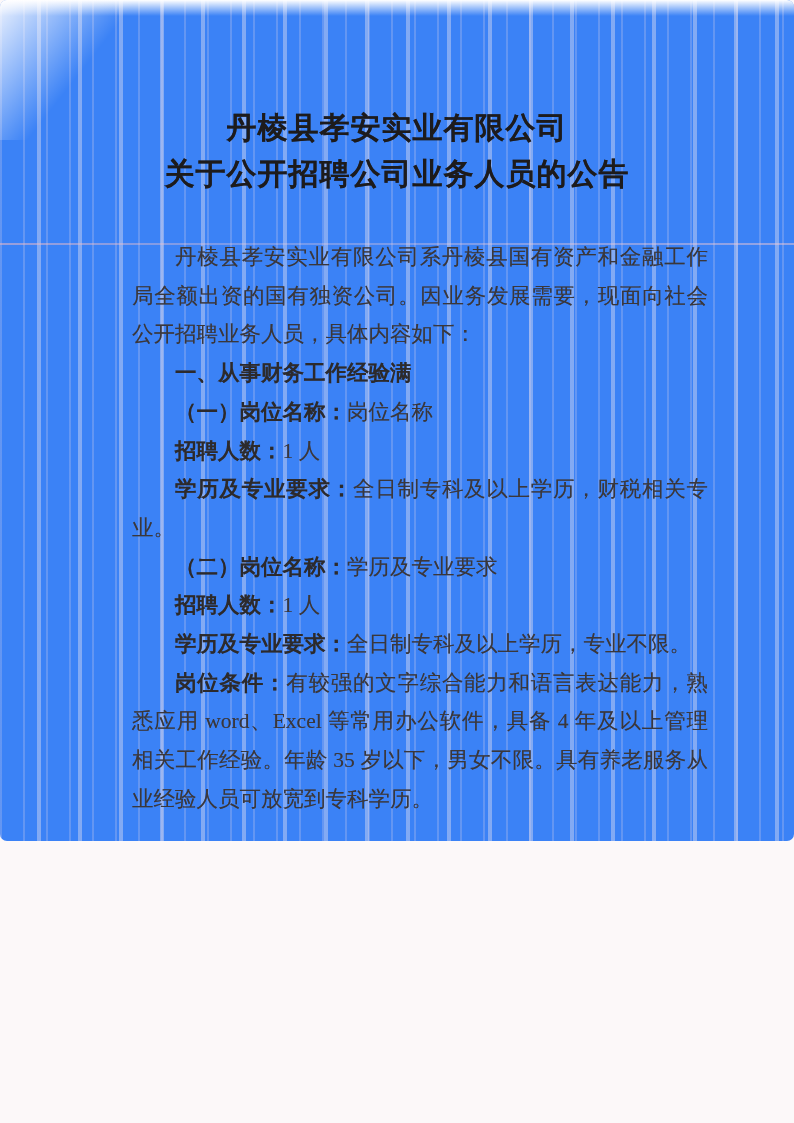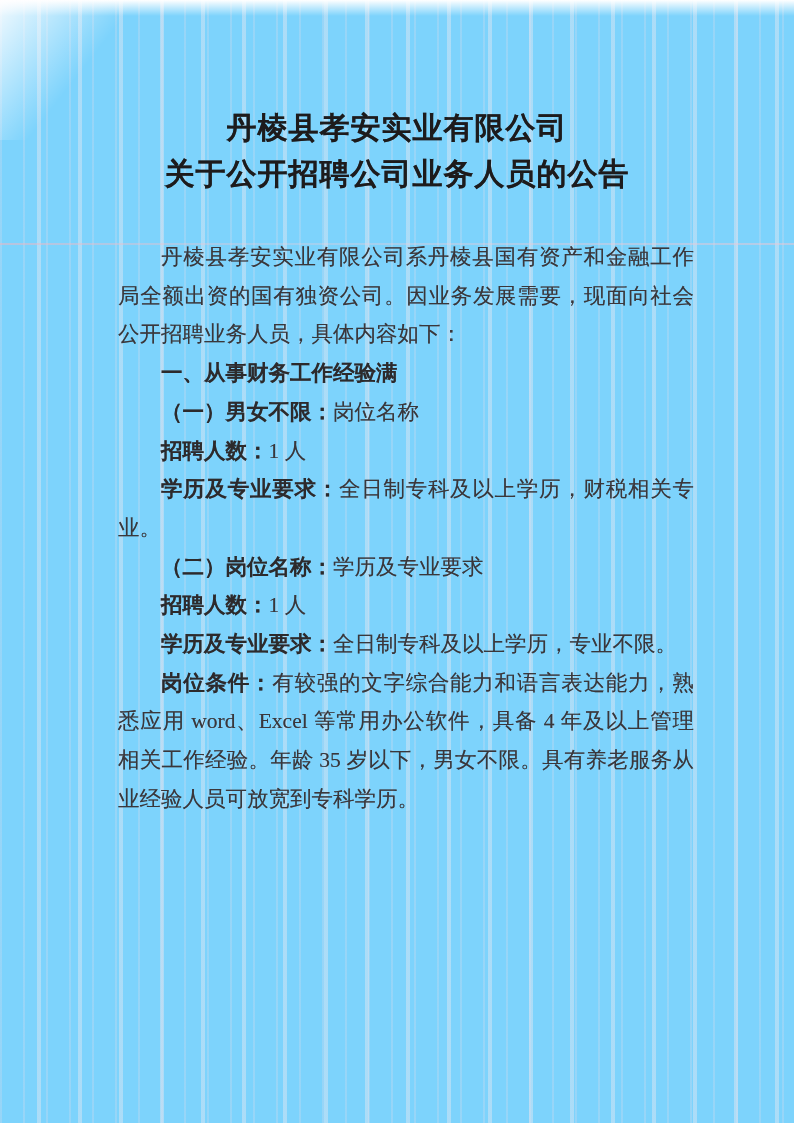--- a/index.html
+++ b/index.html
@@ -3,26 +3,27 @@
 <meta charset="utf-8">
 <style>
   html, body {
     margin: 0;
     padding: 0;
     background: #fcf8f9;
   }
   .page {
     position: relative;
     width: 794px;
-    height: 1123px;
+    height: 841px;
     margin: 0 auto;
-    background: #7dd3fc;
+    background: #3b82f6;
     overflow: hidden;
     font-family: "Liberation Serif", serif;
     color: #39363a;
+    border-radius: 7px;
   }
   
   .page::before {
     content: "";
     position: absolute;
     inset: 0;
     background:
       repeating-linear-gradient(90deg, rgba(244,222,231,0.22) 0 2px, rgba(0,0,0,0) 2px 23px),
       repeating-linear-gradient(90deg, rgba(0,0,0,0) 0 37px, rgba(248,236,240,0.38) 37px 41px);
     pointer-events: none;
@@ -63,21 +64,21 @@
     font-weight: 700;
     font-size: 30px;
     line-height: 46px;
     color: #1d1b1c;
     letter-spacing: 1px;
     text-shadow: 0 0 0.5px rgba(30,28,29,0.7);
   }
   .doc-body {
     position: absolute;
     top: 238px;
-    left: 118px;
+    left: 132px;
     width: 576px;
     font-size: 21.5px;
     line-height: 38.7px;
     text-align: justify;
     color: #3a373b;
     text-shadow: 0 0 0.4px rgba(70,66,70,0.55);
   }
   .para {
     margin: 0;
     text-indent: 2em;
@@ -102,21 +103,21 @@
     <div>丹棱县孝安实业有限公司</div>
     <div>关于公开招聘公司业务人员的公告</div>
   </div>
 
   <div class="doc-body">
 
     <p class="para"><span>丹棱县孝安实业有限公司系丹棱县国有资产和金融工作局全额出资的国有独资公司。因业务发展需要，现面向社会公开招聘业务人员，具体内容如下：</span></p>
 
     <p class="para section-heading"><span>一、从事财务工作经验满</span></p>
 
-    <p class="para"><span class="bold-label">（一）男女不限：</span><span>岗位名称</span></p>
+    <p class="para"><span class="bold-label">（一）岗位名称：</span><span>岗位名称</span></p>
 
     <p class="para"><span class="bold-label">招聘人数：</span><span>1 人</span></p>
 
     <p class="para"><span class="bold-label">学历及专业要求：</span><span>全日制专科及以上学历，财税相关专业。</span></p>
 
 
     <p class="para"><span class="bold-label">（二）岗位名称：</span><span>学历及专业要求</span></p>
 
     <p class="para"><span class="bold-label">招聘人数：</span><span>1 人</span></p>
 

